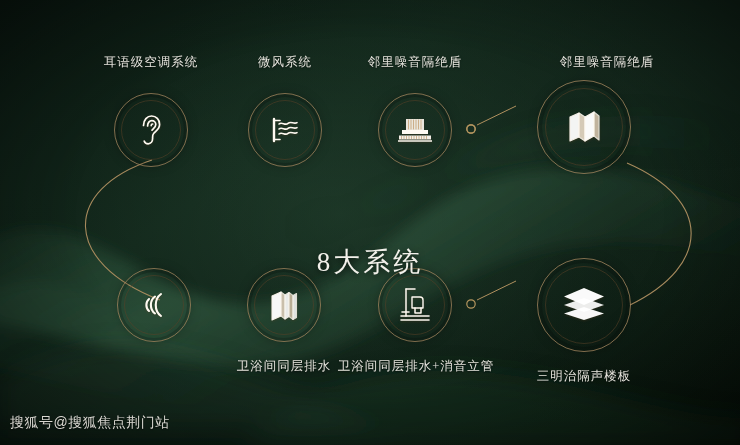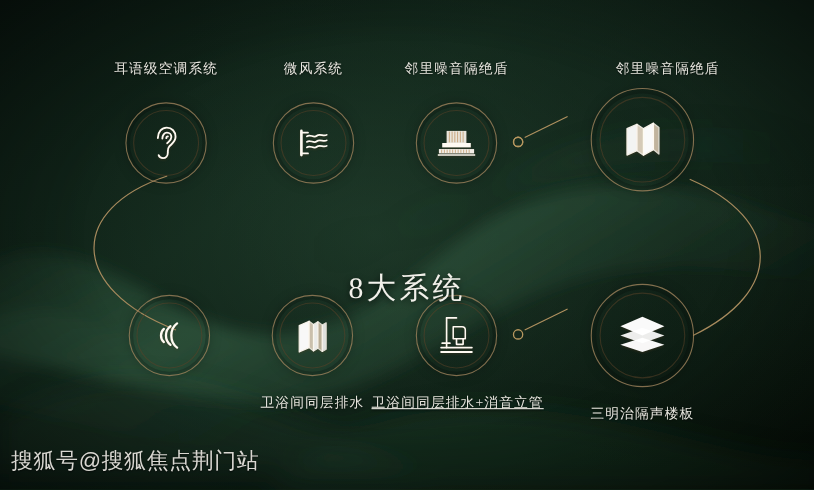--- a/index.html
+++ b/index.html
@@ -74,21 +74,21 @@
     letter-spacing:3px;
     font-family:"Liberation Serif","DejaVu Serif",serif;
     text-shadow:0 2px 6px rgba(0,0,0,.7);
     z-index:4;
     margin-top:48px;
   }
   .watermark {
     position:absolute;
     left:10px; bottom:13px;
     color:#d9d7d1;
-    font-size:20px;
+    font-size:14px;
     letter-spacing:.5px;
     font-family:"Liberation Sans","DejaVu Sans",sans-serif;
     text-shadow:0 1px 2px rgba(0,0,0,.7);
     z-index:6;
   }
 </style>
 </head>
 <body>
 
 <div id="stage">
@@ -295,21 +295,21 @@
         <path d="M9,3 L9,30"></path>
         <path d="M9,3 L18,3"></path>
         <path d="M15,11 L15,22 L26,22 L26,14 C26,12.3 24.7,11 23,11 Z" stroke-width="1.4"></path>
         <path d="M18,22 L18,27 L24,27 L24,22"></path>
         <path d="M4,30 L32,30" stroke-width="1.6"></path>
         <path d="M4,34 L32,34" stroke-width="1.6"></path>
         <path d="M5,26 L12,26" stroke-width="1.6"></path>
       </svg>
     </div>
   </div>
-  <div class="caption" style="left:332px; top:358px; width:168px;text-decoration:underline;">卫浴间同层排水+消音立管</div>
+  <div class="caption" style="left:332px; top:358px; width:168px;">卫浴间同层排水+消音立管</div>
 
   <div class="node" style="left:542px; top:263px; width:84px; height:84px;">
     <div class="ring" style="inset:-5px;"></div>
     <div class="disc" style="inset:0;"></div>
     <div class="ico">
       <svg width="46" height="40" viewBox="0 0 46 40">
         <g fill="#ffffff">
           <path d="M23,3 L43,11.5 L23,20 L3,11.5 Z" opacity=".98"></path>
           <path d="M23,13 L43,20 L23,27 L3,20 Z" opacity=".92"></path>
           <path d="M23,22 L43,28.5 L23,35 L3,28.5 Z" opacity=".97"></path>

